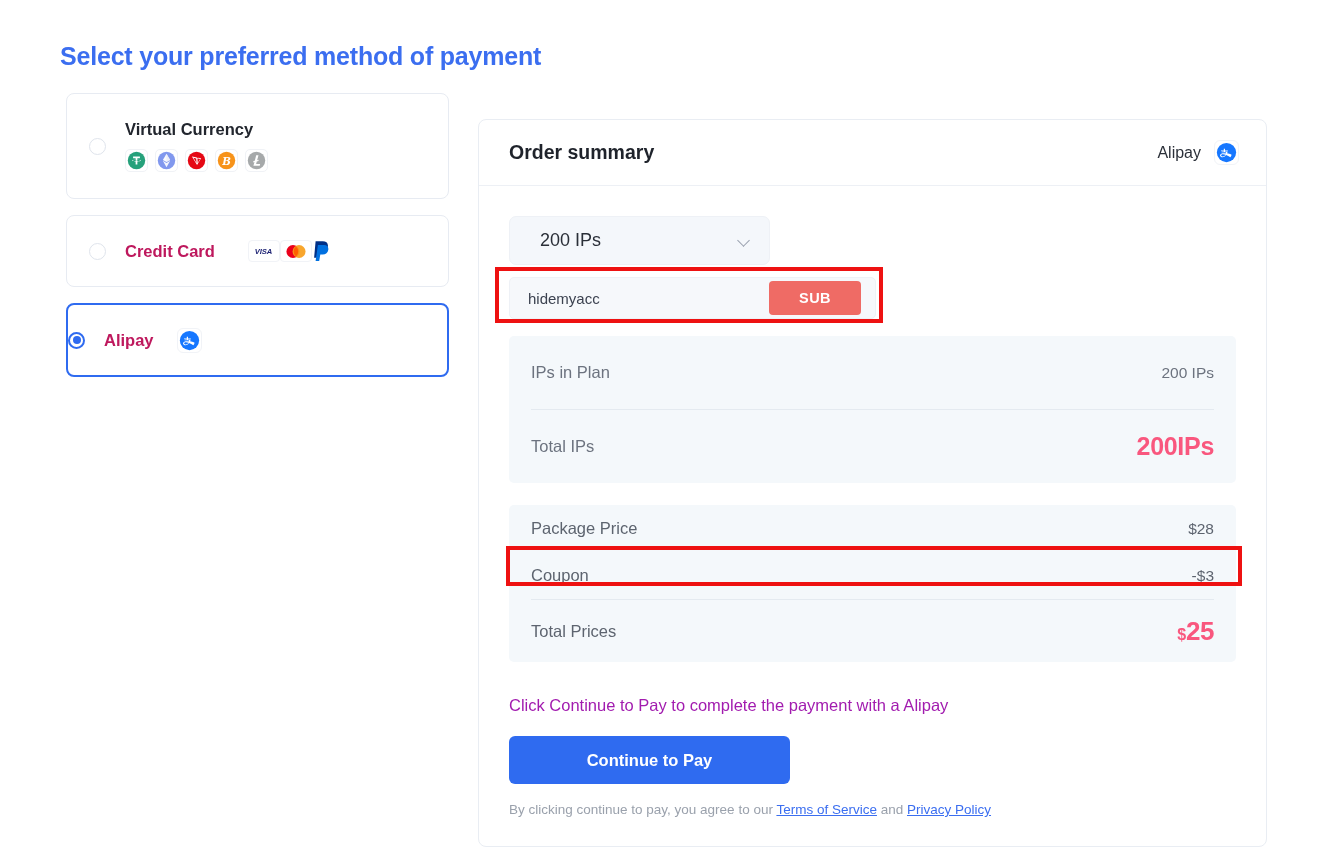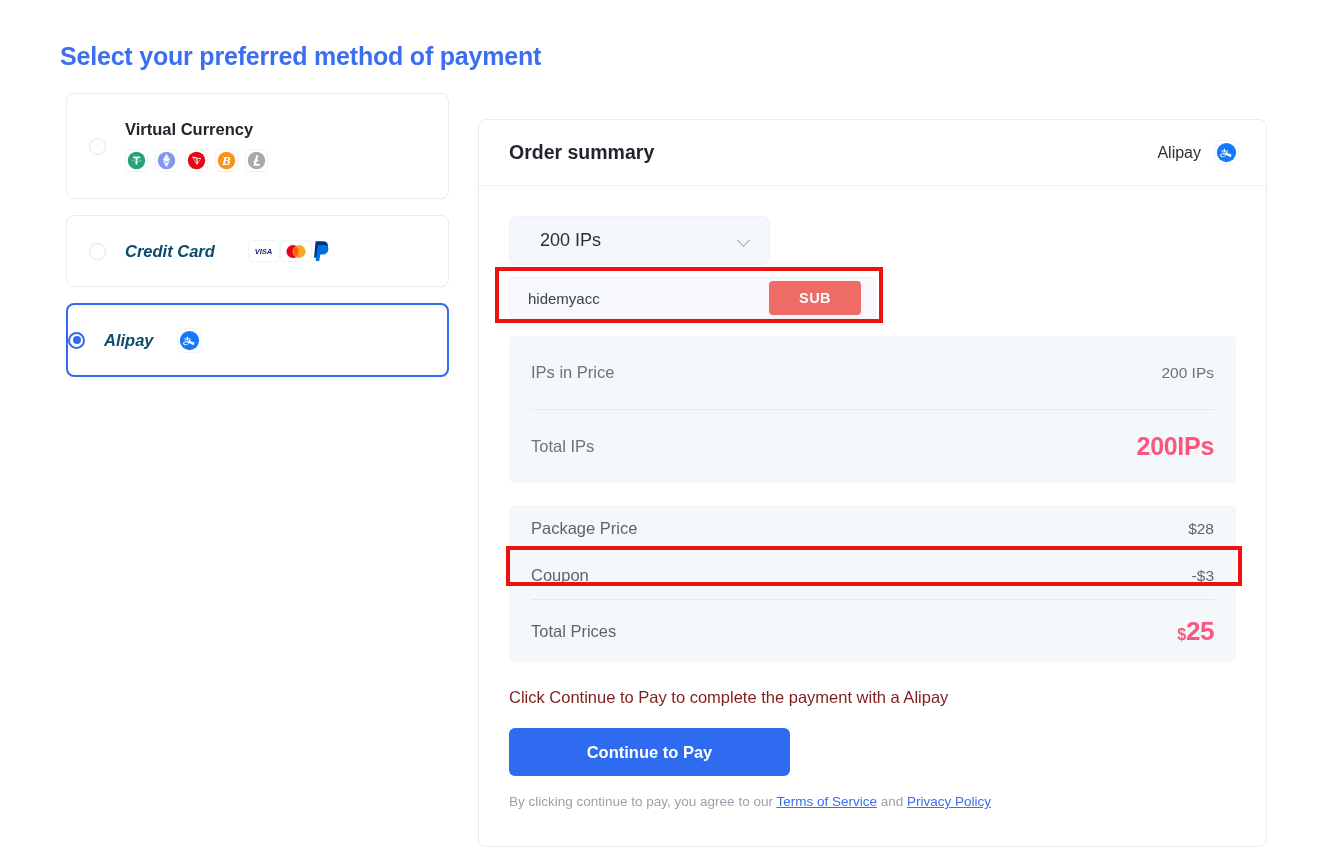--- a/index.html
+++ b/index.html
@@ -53,22 +53,22 @@
   }
   .coin-row { display: flex; gap: 7px; }
   .coin {
     width: 23px; height: 23px; border-radius: 5px; background: #fff;
     border: 1px solid #f0f2f6;
     display: flex; align-items: center; justify-content: center;
   }
   .coin svg { display: block; }
 
   .mc-label {
-    font-size: 16.5px; font-weight: bold; color: #0c4a6e;
-    margin-left: 19px; white-space: nowrap; font-style: italic;
+    font-size: 16.5px; font-weight: bold; color: #be185d;
+    margin-left: 19px; white-space: nowrap;
   }
   .card-brands { display: flex; align-items: center; gap: 0; margin-left: 33px; }
   .brand-box {
     width: 32px; height: 22px; border-radius: 4px; background: #fff;
     border: 1px solid #f1f3f7;
     display: flex; align-items: center; justify-content: center;
   }
   .brand-plain { display: flex; align-items: center; justify-content: center; }
 
   .alipay-badge {
@@ -154,21 +154,21 @@
   .price-row { height: 47px; }
   .price-row .k { font-size: 16.5px; color: #5d646f; }
   .price-row .v { font-size: 15.5px; color: #5d646f; }
   .total-row { height: 62px; }
   .total-row .k { font-size: 16.5px; color: #5d646f; }
   .v-total { color: #f9577e; font-weight: bold; }
   .v-total .cur { font-size: 16px; }
   .v-total .amt { font-size: 26px; letter-spacing: -.5px; }
 
   
-  .pay-note { font-size: 16.5px; color: #7f1d1d; margin-top: 26px; }
+  .pay-note { font-size: 16.5px; color: #a21caf; margin-top: 34px; }
   .pay-btn {
     margin-top: 21px; width: 281px; height: 48px; border-radius: 6px;
     background: #2f6bf0; color: #fff; border: none; cursor: pointer;
     font-size: 16.5px; font-weight: bold;
     font-family: "Liberation Sans", sans-serif;
     display: flex; align-items: center; justify-content: center;
   }
   .legal { margin-top: 18px; font-size: 13.5px; color: #9aa1ac; }
   .legal a { color: #3b6ef0; text-decoration: underline; }
 </style>
@@ -283,21 +283,21 @@
 
       <div class="coupon-wrap">
         <div class="coupon-row">
           <span class="cval" title="Enter coupon code">hidemyacc</span>
           <button class="sub-btn">SUB</button>
         </div>
       </div>
 
       <div class="sum-block">
         <div class="sum-row">
-          <span class="k">IPs in Price</span>
+          <span class="k">IPs in Plan</span>
           <span class="v">200 IPs</span>
         </div>
         <div class="divider"></div>
         <div class="sum-row">
           <span class="k">Total IPs</span>
           <span class="v-big">200IPs</span>
         </div>
       </div>
 
       <div class="block-gap"></div>

